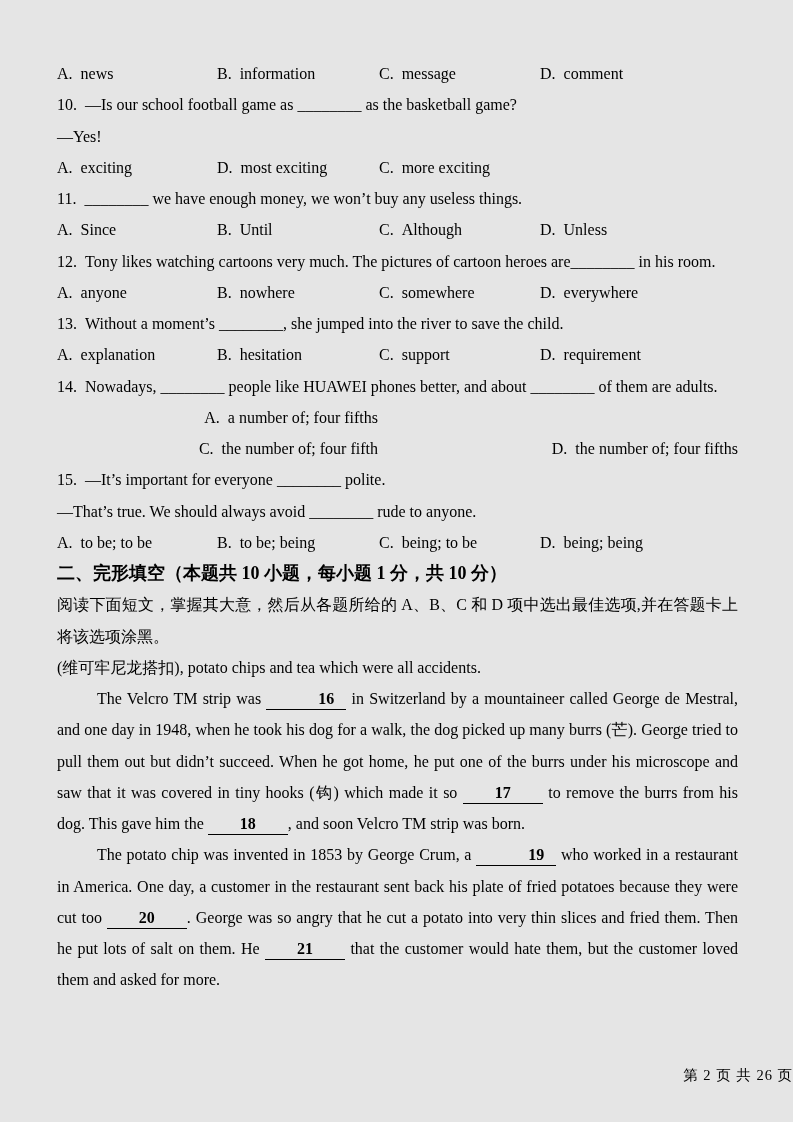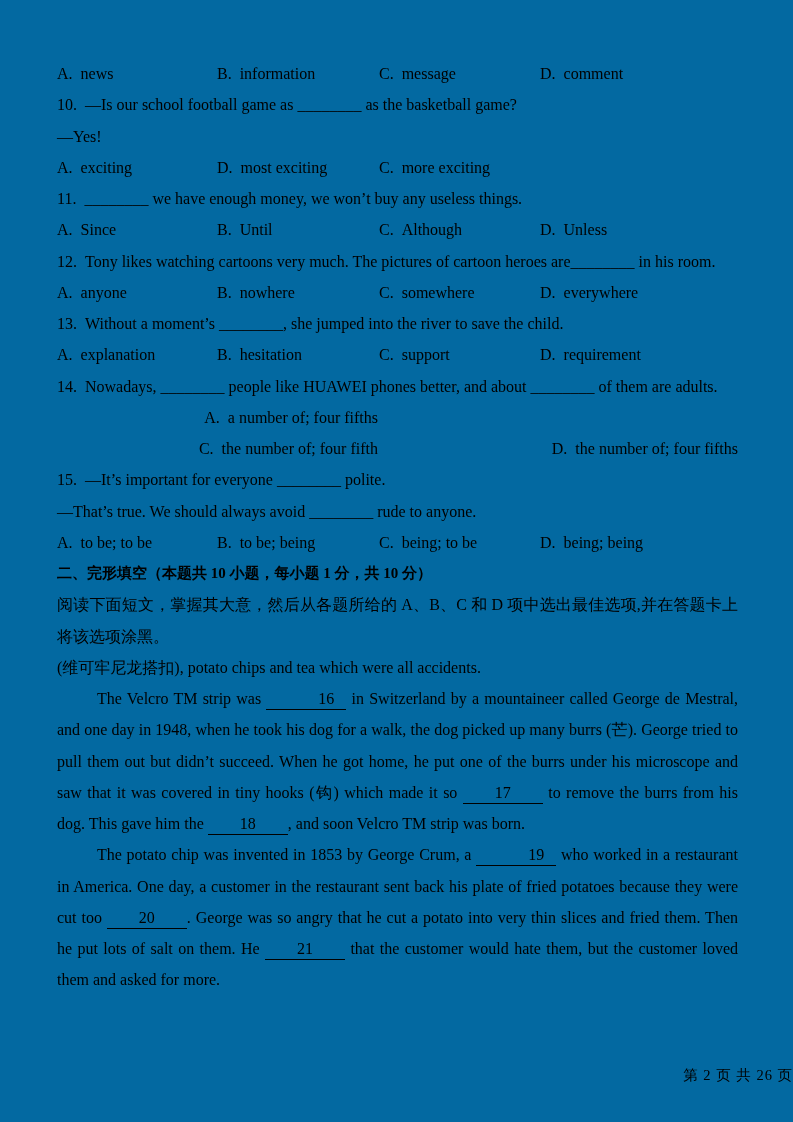--- a/index.html
+++ b/index.html
@@ -1,20 +1,20 @@
 <!DOCTYPE html>
 <html><head>
 <meta charset="utf-8">
 <style>
   html, body { margin: 0; padding: 0; background: #ffffff; }
   .page {
     position: relative;
     width: 793px;
     height: 1122px;
-    background: #0369a1;
+    background: #e5e5e5;
     overflow: hidden;
     font-family: "Liberation Serif", "DejaVu Serif", serif;
     font-size: 16px;
     color: #000000;
   }
   .content {
     position: absolute;
     left: 57px;
     top: 58px;
     width: 681px;
@@ -22,40 +22,41 @@
   .line {
     height: 31.25px;
     line-height: 31.25px;
     white-space: nowrap;
   }
   .just {
     text-align: justify;
     text-align-last: justify;
   }
   .ind { text-indent: 40px; }
-  .hdr { font-weight: bold; font-size: 15px; }
+  .hdr { font-weight: bold; font-size: 18px; }
   .opts4 {
     display: grid;
     grid-template-columns: 160px 162px 161px auto;
   }
   .opts2 {
     display: grid;
     grid-template-columns: 321px auto;
     text-align: right;
   }
   .opt { white-space: nowrap; }
   .blank {
     display: inline-block;
     min-width: 80px;
     height: 20px;
     line-height: 20px;
     border-bottom: 1px solid #000;
     text-align: center;
     text-align-last: center;
     vertical-align: baseline;
+    font-weight: bold;
   }
   .footer {
     position: absolute;
     left: 0;
     top: 1066px;
     width: 100%;
     text-align: right;
     font-size: 14.5px;
     letter-spacing: 1px;
   }

